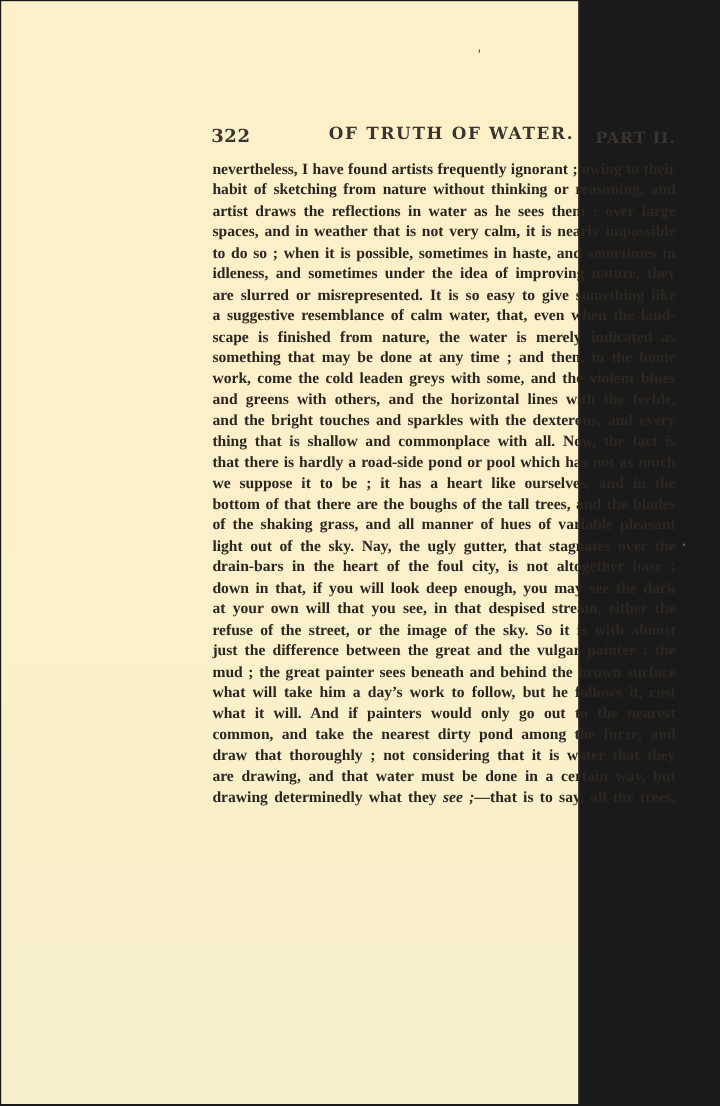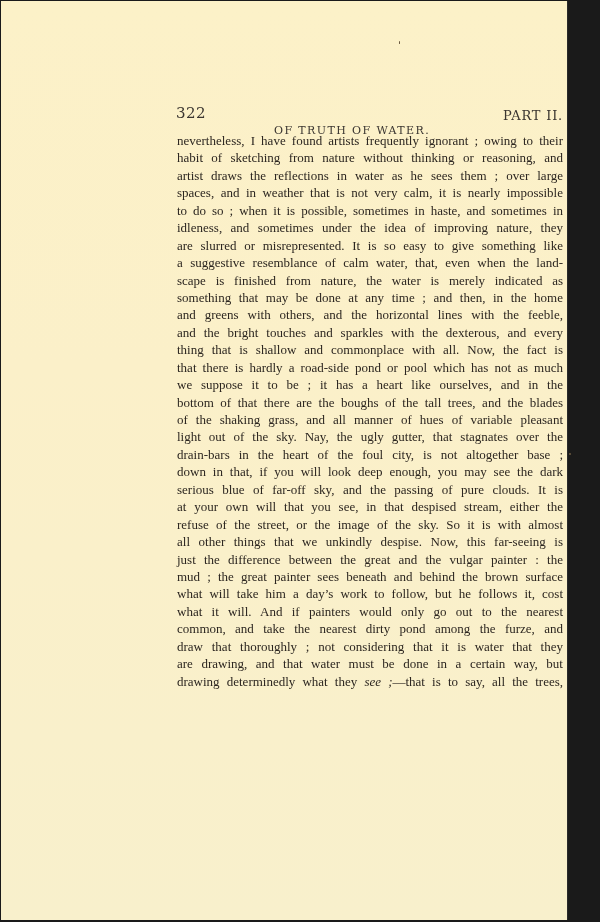--- a/index.html
+++ b/index.html
@@ -2,37 +2,38 @@
 <html><head>
 <meta charset="utf-8">
 <style>
   html, body { margin: 0; padding: 0; }
   body {
     width: 600px; height: 922px; overflow: hidden;
     background: #1a1a1a;
   }
   .page {
     position: absolute; left: 1px; top: 1px;
-    width: 567px; height: 919px;
+    width: 482px; height: 919px;
     background: linear-gradient(180deg, #fcf1c8 0%, #fbf0c9 40%, #f8f0cc 100%);
     border-right: 1px solid #2a2a2a;
     box-sizing: border-box;
+    font-weight: bold;
   }
   .header {
     position: absolute; left: 175px; top: 103px; width: 387px; height: 20px;
     font-family: "DejaVu Serif", "Liberation Serif", serif;
     color: #3a3530;
   }
   .page-number {
     position: absolute; left: 0; top: 0;
     font-size: 15px; letter-spacing: 0.5px;
   }
   .running-title {
-    position: absolute; left: 98px; top: 20px;
-    font-size: 11px; letter-spacing: 1.4px; text-transform: uppercase;
+    position: absolute; left: 98px; top: 0;
+    font-size: 14px; letter-spacing: 1.4px; text-transform: uppercase;
   }
   .part-label {
     position: absolute; right: 0; top: 4px;
     font-size: 13px; letter-spacing: 0.8px; text-transform: uppercase;
   }
   .body-text {
     position: absolute; left: 176px; top: 131px; width: 386px;
     font-family: "Liberation Serif", "DejaVu Serif", serif;
     font-size: 13px; line-height: 17.45px; color: #2c2620;
   }
@@ -61,34 +62,33 @@
       <span class="line">nevertheless, I have found artists frequently ignorant ; owing to their</span>
       <span class="line">habit of sketching from nature without thinking or reasoning, and</span>
       <span class="line">artist draws the reflections in water as he sees them ; over large</span>
       <span class="line">spaces, and in weather that is not very calm, it is nearly impossible</span>
       <span class="line">to do so ; when it is possible, sometimes in haste, and sometimes in</span>
       <span class="line">idleness, and sometimes under the idea of improving nature, they</span>
       <span class="line">are slurred or misrepresented.  It is so easy to give something like</span>
       <span class="line">a suggestive resemblance of calm water, that, even when the land-</span>
       <span class="line">scape is finished from nature, the water is merely indicated as</span>
       <span class="line">something that may be done at any time ; and then, in the home</span>
+      <span class="line">work, come the cold leaden greys with some, and the violent blues</span>
       <span class="line">and greens with others, and the horizontal lines with the feeble,</span>
       <span class="line">and the bright touches and sparkles with the dexterous, and every</span>
       <span class="line">thing that is shallow and commonplace with all.  Now, the fact is</span>
       <span class="line">that there is hardly a road-side pond or pool which has not as much</span>
       <span class="line">we suppose it to be ; it has a heart like ourselves, and in the</span>
       <span class="line">bottom of that there are the boughs of the tall trees, and the blades</span>
       <span class="line">of the shaking grass, and all manner of hues of variable pleasant</span>
       <span class="line">light out of the sky.  Nay, the ugly gutter, that stagnates over the</span>
       <span class="line">drain-bars in the heart of the foul city, is not altogether base ;</span>
       <span class="line">down in that, if you will look deep enough, you may see the dark</span>
-      <span class="line">serious blue of far-off sky, and the passing of pure clouds.  It is</span>
       <span class="line">at your own will that you see, in that despised stream, either the</span>
       <span class="line">refuse of the street, or the image of the sky.  So it is with almost</span>
-      <span class="line">all other things that we unkindly despise.  Now, this far-seeing is</span>
       <span class="line">just the difference between the great and the vulgar painter : the</span>
       <span class="line">mud ; the great painter sees beneath and behind the brown surface</span>
       <span class="line">what will take him a day’s work to follow, but he follows it, cost</span>
       <span class="line">what it will.  And if painters would only go out to the nearest</span>
       <span class="line">common, and take the nearest dirty pond among the furze, and</span>
       <span class="line">draw that thoroughly ; not considering that it is water that they</span>
       <span class="line">are drawing, and that water must be done in a certain way, but</span>
       <span class="line last">drawing determinedly what they <em>see ;</em>—that is to say, all the trees,</span>
     </div>
 

